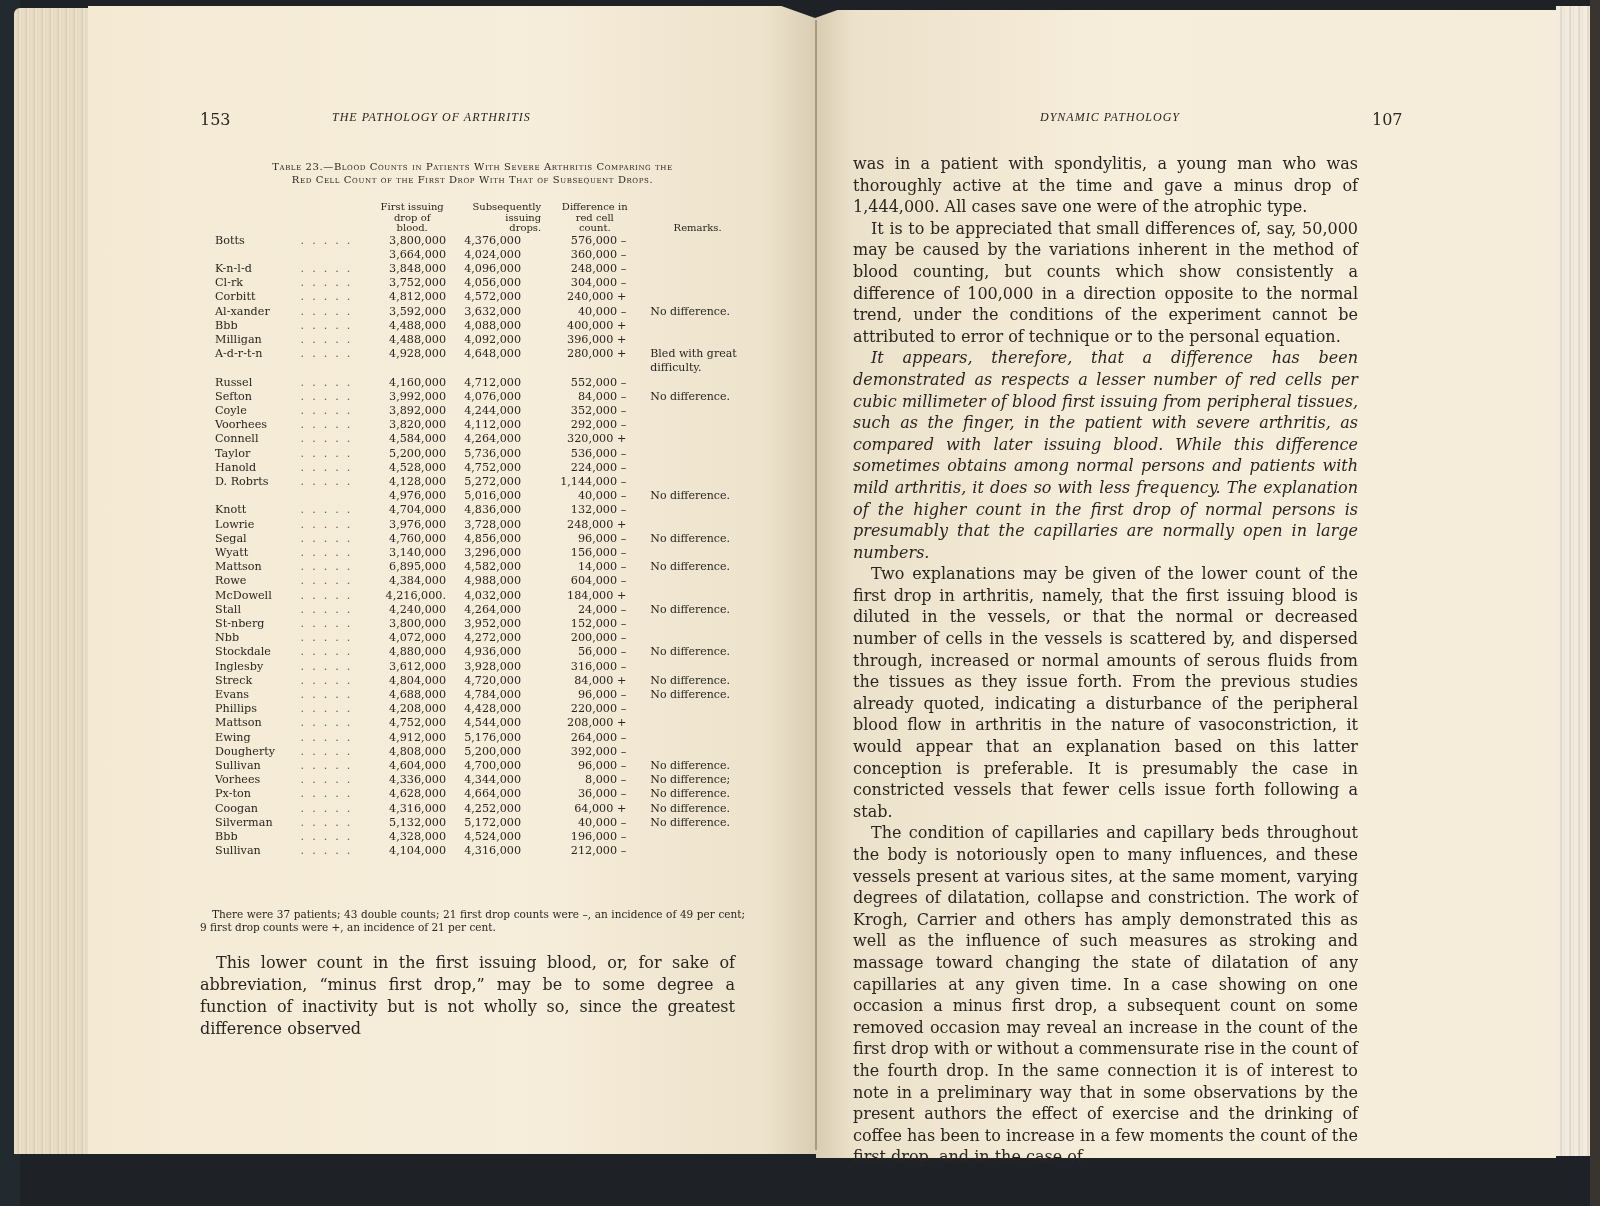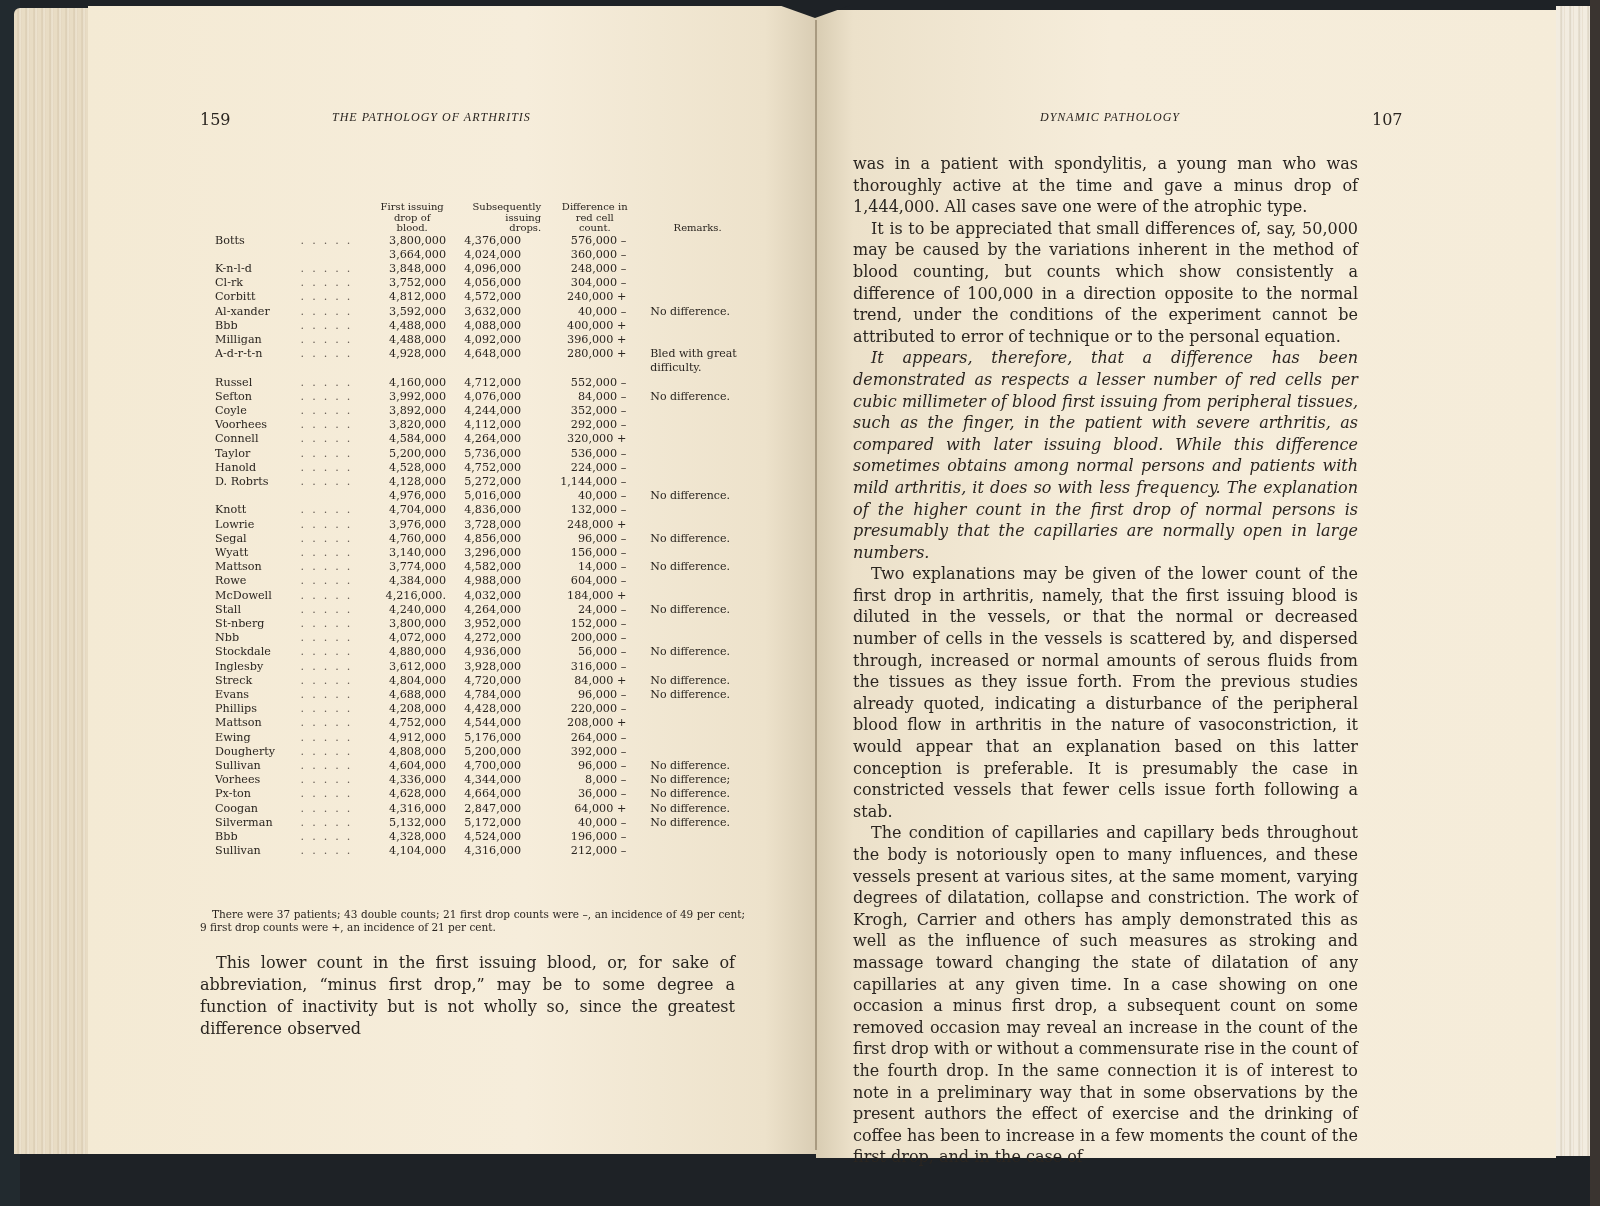--- a/index.html
+++ b/index.html
@@ -67,23 +67,27 @@
 <div class="book">
   <div class="cover-left"></div>
   <div class="edges-left"></div>
   <div class="page-left"></div>
   <div class="page-right"></div>
   <div class="gutter"></div>
   <div class="edges-right"></div>
   <div class="cover-right"></div>
   <div class="dark-top"></div>
 
-  <div class="folio" style="left:200px;">159</div>
+  <div class="folio" style="left:200px;">153</div>
   <div class="running-head italic" style="left:332px;">THE PATHOLOGY OF ARTHRITIS</div>
 
+  <div class="table-caption">
+    <div>Table 23.—Blood Counts in Patients With Severe Arthritis Comparing the</div>
+    <div>Red Cell Count of the First Drop With That of Subsequent Drops.</div>
+  </div>
 
   <div class="table-wrap">
     <table class="data">
       <thead>
         <tr>
           <th class="c-name"></th>
           <th class="c-first" style="text-align:center;padding-right:0 !important;">
             <div>First issuing</div>
             <div>drop of</div>
             <div>blood.</div>
@@ -251,21 +255,21 @@
           </tr>
           <tr>
             <td class="c-name"><span>Wyatt</span><span class="dots">.....</span></td>
             <td class="c-first">3,140,000</td>
             <td class="c-sub">3,296,000</td>
             <td class="c-diff">156,000 –</td>
             <td class="c-rem"></td>
           </tr>
           <tr>
             <td class="c-name"><span>Mattson</span><span class="dots">.....</span></td>
-            <td class="c-first">3,774,000</td>
+            <td class="c-first">6,895,000</td>
             <td class="c-sub">4,582,000</td>
             <td class="c-diff">14,000 –</td>
             <td class="c-rem">No difference.</td>
           </tr>
           <tr>
             <td class="c-name"><span>Rowe</span><span class="dots">.....</span></td>
             <td class="c-first">4,384,000</td>
             <td class="c-sub">4,988,000</td>
             <td class="c-diff">604,000 –</td>
             <td class="c-rem"></td>
@@ -371,21 +375,21 @@
           <tr>
             <td class="c-name"><span>Px-ton</span><span class="dots">.....</span></td>
             <td class="c-first">4,628,000</td>
             <td class="c-sub">4,664,000</td>
             <td class="c-diff">36,000 –</td>
             <td class="c-rem">No difference.</td>
           </tr>
           <tr>
             <td class="c-name"><span>Coogan</span><span class="dots">.....</span></td>
             <td class="c-first">4,316,000</td>
-            <td class="c-sub">2,847,000</td>
+            <td class="c-sub">4,252,000</td>
             <td class="c-diff">64,000 +</td>
             <td class="c-rem">No difference.</td>
           </tr>
           <tr>
             <td class="c-name"><span>Silverman</span><span class="dots">.....</span></td>
             <td class="c-first">5,132,000</td>
             <td class="c-sub">5,172,000</td>
             <td class="c-diff">40,000 –</td>
             <td class="c-rem">No difference.</td>
           </tr>

